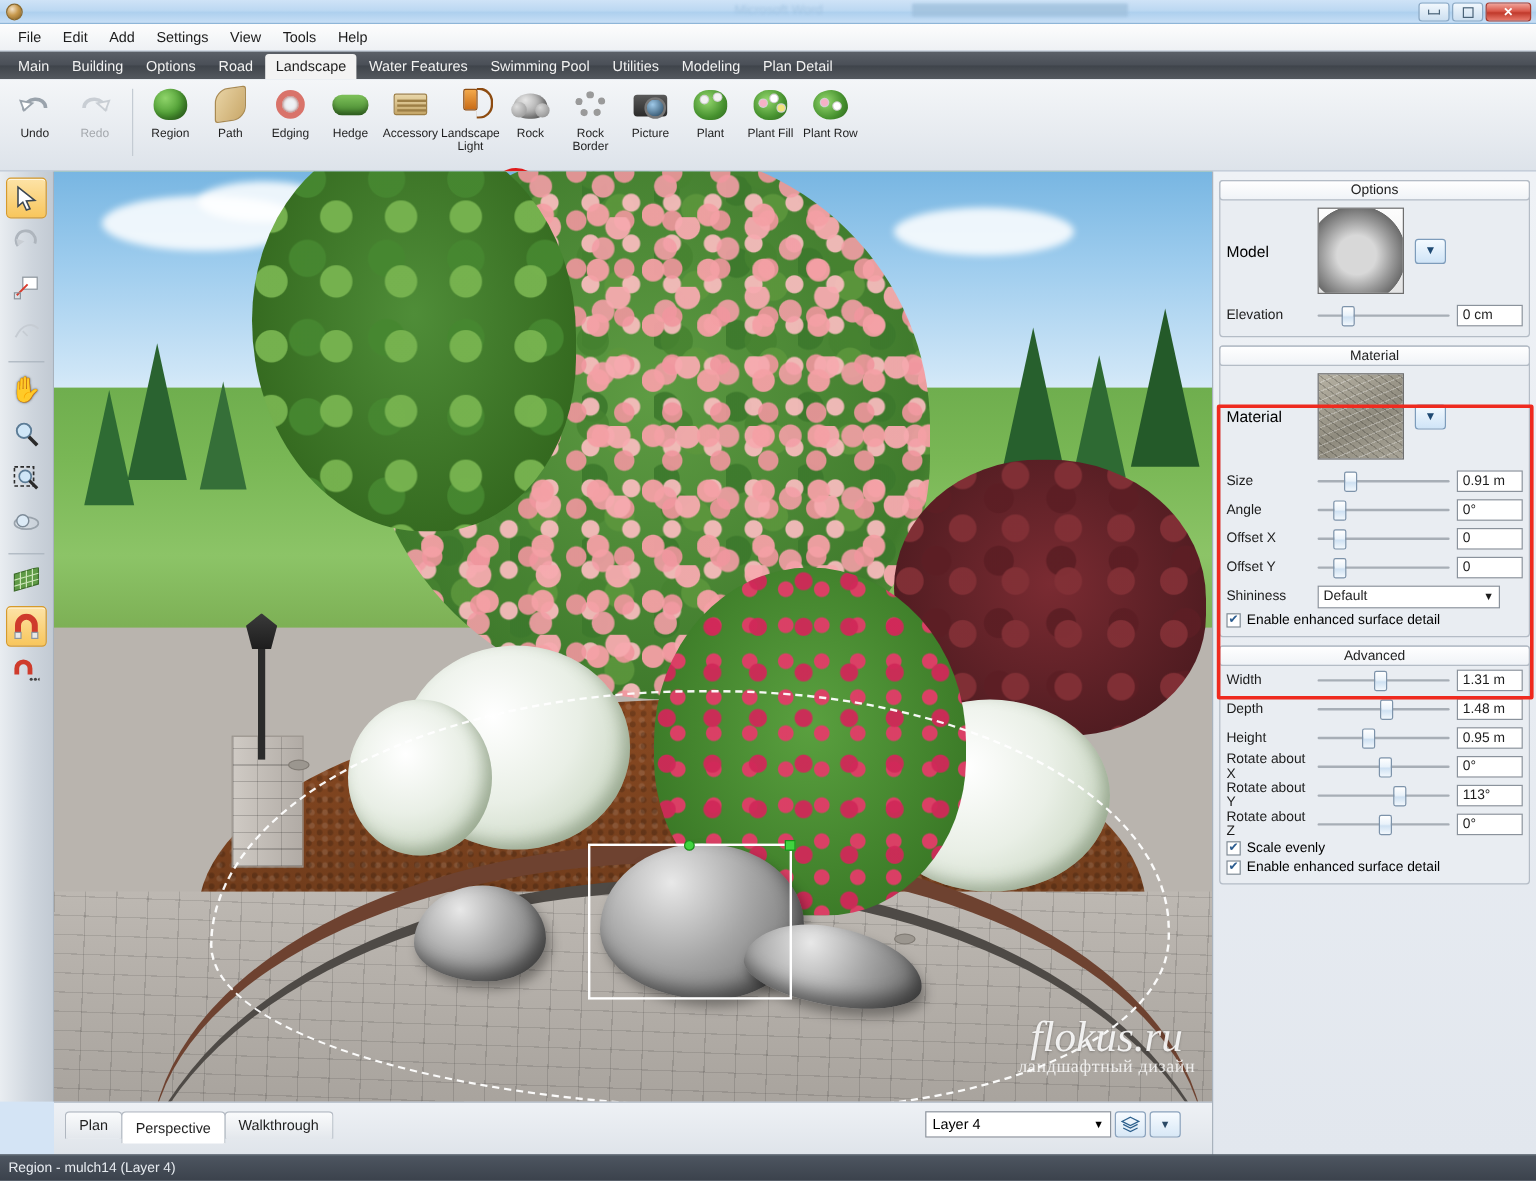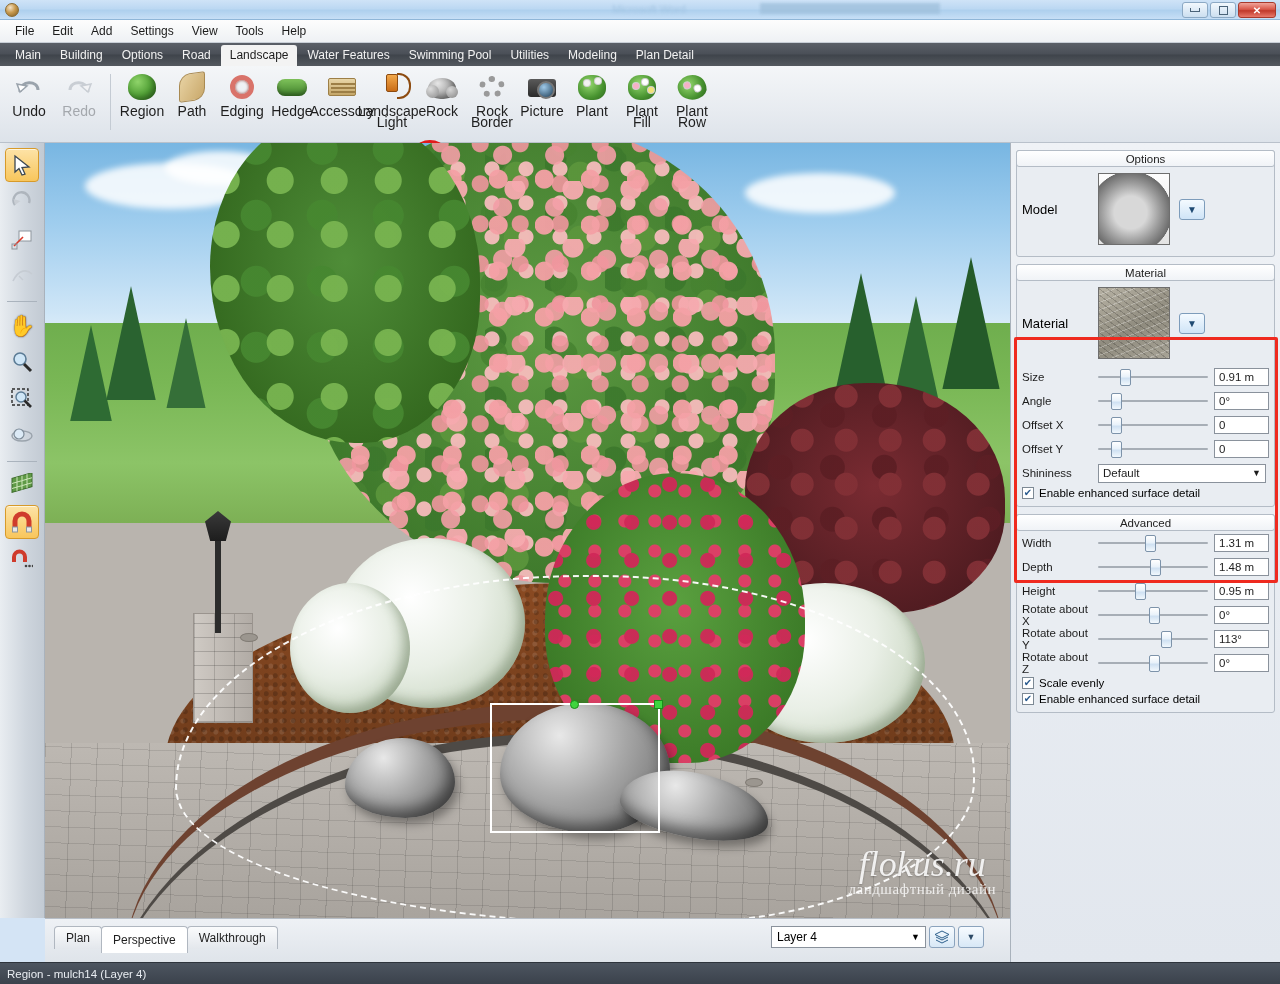--- a/index.html
+++ b/index.html
@@ -78,21 +78,21 @@
 
   
   .toolbar{
     position:absolute; left:0; top:66px; width:1280px; height:77px;
     background:linear-gradient(180deg,#f4f6f8 0%, #e7ebf0 60%, #dde3ea 100%);
     border-bottom:1px solid #b9c1cb;
     display:flex; align-items:flex-start; padding-top:4px;
   }
   .tbtn{
     width:50px; display:flex; flex-direction:column; align-items:center;
-    font-size:14px; color:#1e1e1e; line-height:11px; text-align:center;
+    font-size:10px; color:#1e1e1e; line-height:11px; text-align:center;
     position:relative; cursor:default;
   }
   .tbtn.dis{ color:#a4a8ad; }
   .tico{ width:34px;height:34px; margin-bottom:2px; position:relative; }
   .tsep{ width:1px; height:56px; background:#c4cbd3; margin:4px 6px 0; }
   .bush{
     position:absolute; left:3px; top:4px; width:28px;height:26px;border-radius:50% 50% 45% 45%;
     background:radial-gradient(circle at 35% 30%, #8fd46a 0%, #4f9e34 55%, #2f6d1e 100%);
     box-shadow:inset -3px -3px 5px rgba(0,0,0,.25);
   }
@@ -401,21 +401,21 @@
       linear-gradient(150deg,#b7b2a4,#8f8b7e 55%,#a8a497);
   }
   .dropbtn{
     width:26px;height:21px;margin-left:9px;border:1px solid #7d9cbb;border-radius:3px;
     background:linear-gradient(180deg,#f4faff,#cfe4f7);
     display:flex;align-items:center;justify-content:center;font-size:10px;color:#1f4a73;
   }
   .selectbox{
     flex:1; height:19px; border:1px solid #8a929c; background:#fff;
     display:flex;align-items:center;justify-content:space-between;padding:0 4px;font-size:11.5px;
-    margin-right:3px;
+    margin-right:19px;
   }
   .chkrow{ display:flex;align-items:center;padding:2px 5px;font-size:11.5px;}
   .chk{
     width:12px;height:12px;border:1px solid #7d8994;background:#fff;margin-right:5px;
     display:flex;align-items:center;justify-content:center;font-size:10px;color:#2a5b8f;
     line-height:1;
   }
   .redbox{
     position:absolute; border:3px solid #ef2a1f; pointer-events:none; border-radius:2px;
   }
@@ -764,20 +764,28 @@
 
   <div class="group">
     <div class="grouphdr">Options</div>
     <div class="swatch-row">
       <span class="lbl">Model</span>
       <span class="swatch sw-model"></span>
       <span class="dropbtn">
         <span>▼</span>
       </span>
     </div>
+    <div class="row">
+      <span class="lbl">Elevation</span>
+      <span class="slider">
+        <span class="track"></span>
+        <span class="thumb" style="left:18%"></span>
+      </span>
+      <span class="valbox">0 cm</span>
+    </div>
   </div>
 
   <div class="group">
     <div class="grouphdr">Material</div>
     <div class="swatch-row">
       <span class="lbl">Material</span>
       <span class="swatch sw-mat"></span>
       <span class="dropbtn">
         <span>▼</span>
       </span>

